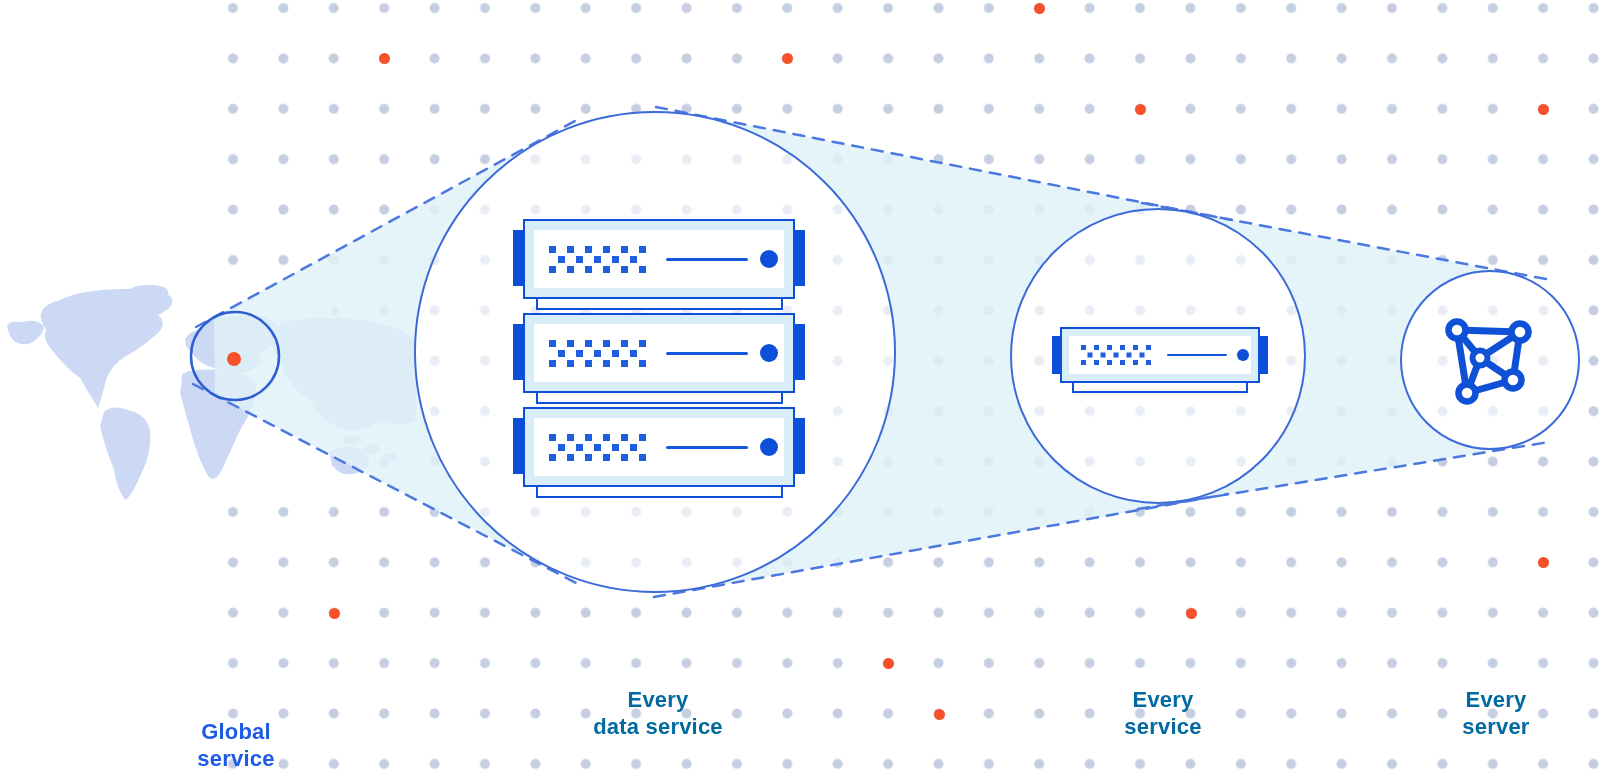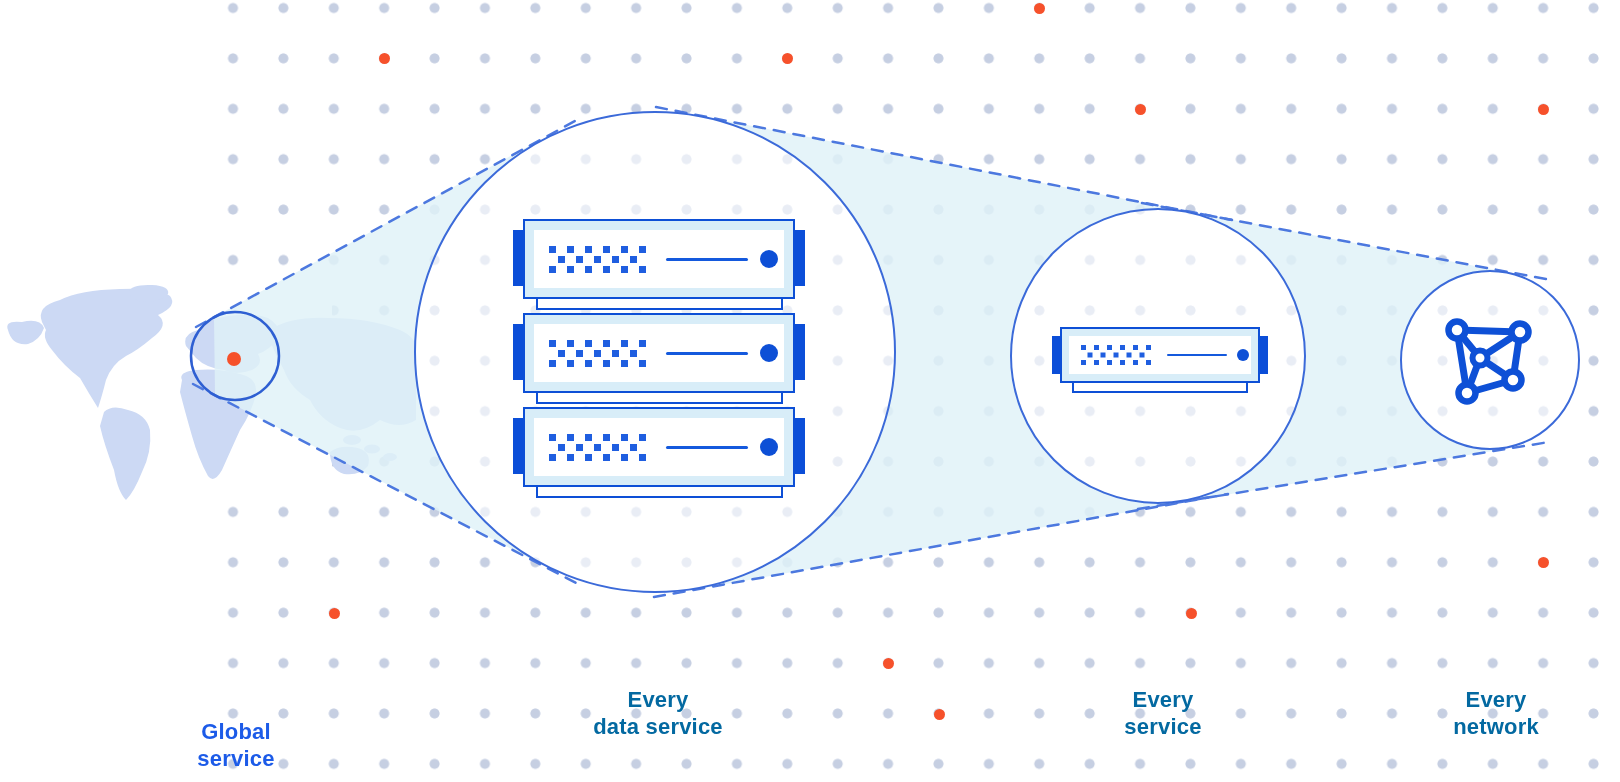--- a/index.html
+++ b/index.html
@@ -248,16 +248,16 @@
   <div class="lbl datacenter">
     <span>Every</span>
     <span>data service</span>
   </div>
   <div class="lbl server">
     <span>Every</span>
     <span>service</span>
   </div>
   <div class="lbl service">
     <span>Every</span>
-    <span>network</span>
+    <span>server</span>
   </div>
 
 </div>
 
 </body></html>

